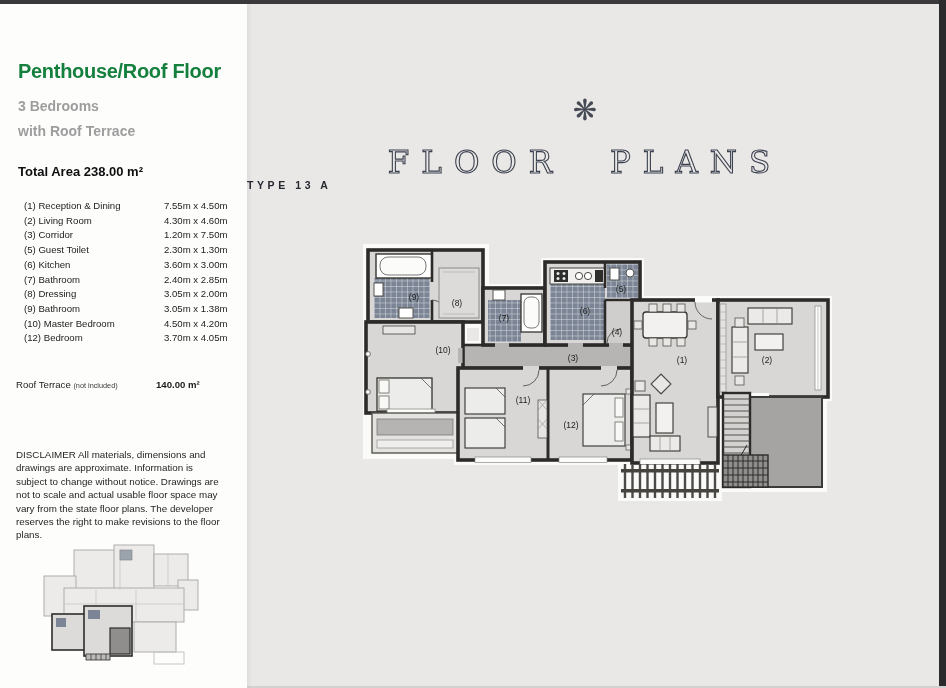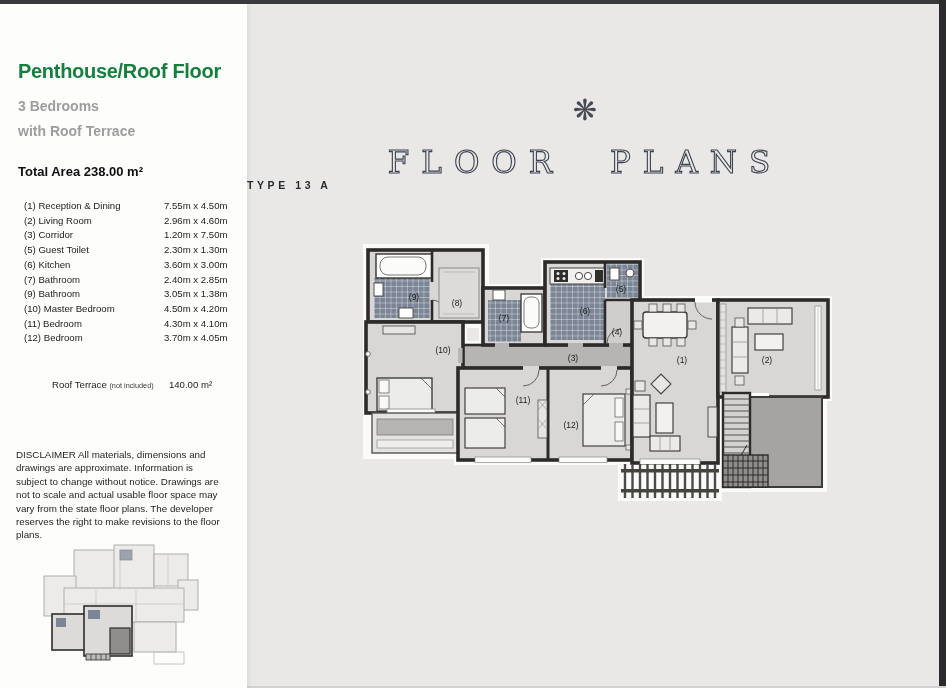--- a/index.html
+++ b/index.html
@@ -20,23 +20,23 @@
     font-size:20px;font-weight:bold;color:#15803d;letter-spacing:-.3px;}
   .sb-sub{position:absolute;left:18px;top:90px;width:220px;
     font-size:14px;font-weight:bold;color:#9d9d9d;line-height:25px;}
   .sb-total{position:absolute;left:18px;top:160px;font-size:13px;font-weight:bold;color:#0f0f0f;}
   .room-list{position:absolute;left:16px;top:195px;width:218px;margin-left:8px;}
   .room-row{display:flex;line-height:14.7px;font-size:9.6px;color:#1c1c1c;}
   .room-name{width:140px;}
   .room-dims{width:78px;}
   .terrace-row{position:absolute;left:16px;top:374px;width:218px;display:flex;
     font-size:9.6px;color:#1c1c1c;line-height:14px;}
-  .terrace-label{width:140px;margin-left:36px;}
+  .terrace-label{width:140px;}
   .terrace-note{font-size:7.3px;color:#3a3a3a;}
-  .terrace-value{width:78px;}
+  .terrace-value{width:78px;font-weight:bold;}
   .disclaimer{position:absolute;left:16px;top:430px;width:207px;
     font-size:9.8px;line-height:13.4px;color:#1f1f1f;margin-top:14px;}
   .miniplan{position:absolute;left:34px;top:538px;width:170px;height:126px;}
   .ornament{position:absolute;left:247px;top:94px;width:676px;text-align:center;
     font-size:29px;color:#454a54;line-height:32px;}
   .fp-title-svg{position:absolute;left:247px;top:138px;width:676px;height:48px;}
   .fp-sub{position:absolute;left:247px;top:179px;width:676px;
     font-size:10.5px;font-weight:bold;letter-spacing:3.6px;color:#26292f;}
 
   .planwrap{position:absolute;left:363px;top:242px;width:470px;height:262px;}
@@ -56,49 +56,49 @@
     <div>with Roof Terrace</div>
   </div>
   <div class="sb-total">Total Area 238.00 m²</div>
   <div class="room-list">
       <div class="room-row">
         <span class="room-name">(1) Reception &amp; Dining</span>
         <span class="room-dims">7.55m x 4.50m</span>
       </div>
       <div class="room-row">
         <span class="room-name">(2) Living Room</span>
-        <span class="room-dims">2.96m x 4.60m</span>
+        <span class="room-dims">4.30m x 4.60m</span>
       </div>
       <div class="room-row">
         <span class="room-name">(3) Corridor</span>
         <span class="room-dims">1.20m x 7.50m</span>
       </div>
       <div class="room-row">
         <span class="room-name">(5) Guest Toilet</span>
         <span class="room-dims">2.30m x 1.30m</span>
       </div>
       <div class="room-row">
         <span class="room-name">(6) Kitchen</span>
         <span class="room-dims">3.60m x 3.00m</span>
       </div>
       <div class="room-row">
         <span class="room-name">(7) Bathroom</span>
         <span class="room-dims">2.40m x 2.85m</span>
       </div>
       <div class="room-row">
+        <span class="room-name">(8) Dressing</span>
+        <span class="room-dims">3.05m x 2.00m</span>
+      </div>
+      <div class="room-row">
         <span class="room-name">(9) Bathroom</span>
         <span class="room-dims">3.05m x 1.38m</span>
       </div>
       <div class="room-row">
         <span class="room-name">(10) Master Bedroom</span>
         <span class="room-dims">4.50m x 4.20m</span>
-      </div>
-      <div class="room-row">
-        <span class="room-name">(11) Bedroom</span>
-        <span class="room-dims">4.30m x 4.10m</span>
       </div>
       <div class="room-row">
         <span class="room-name">(12) Bedroom</span>
         <span class="room-dims">3.70m x 4.05m</span>
       </div>
     </div>
   <div class="terrace-row">
     <span class="terrace-label"><span>Roof Terrace</span> <span class="terrace-note">(not included)</span></span>
     <span class="terrace-value">140.00 m²</span>
   </div>

